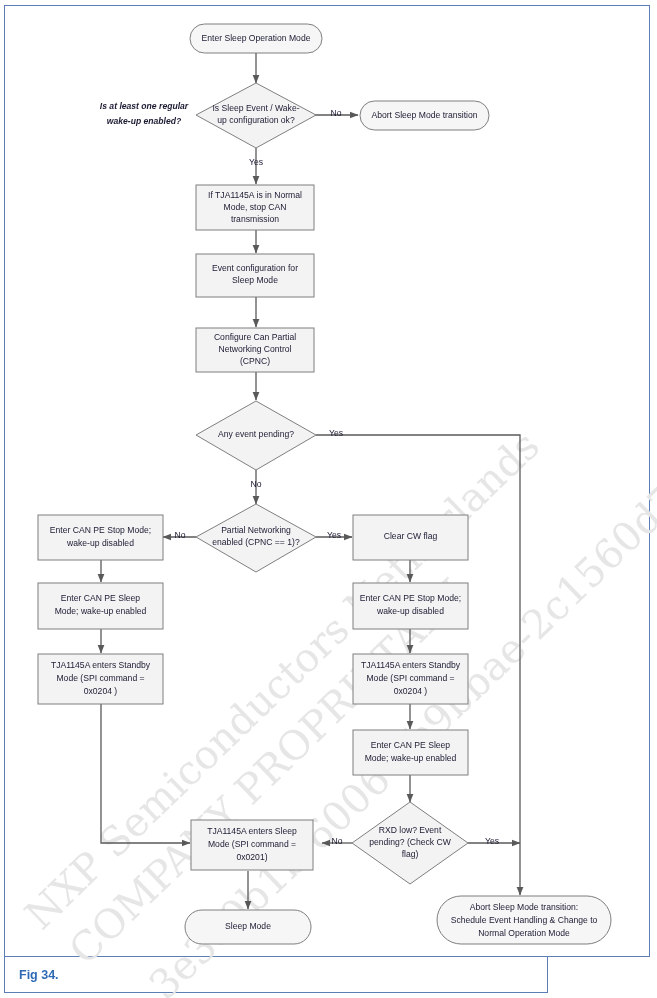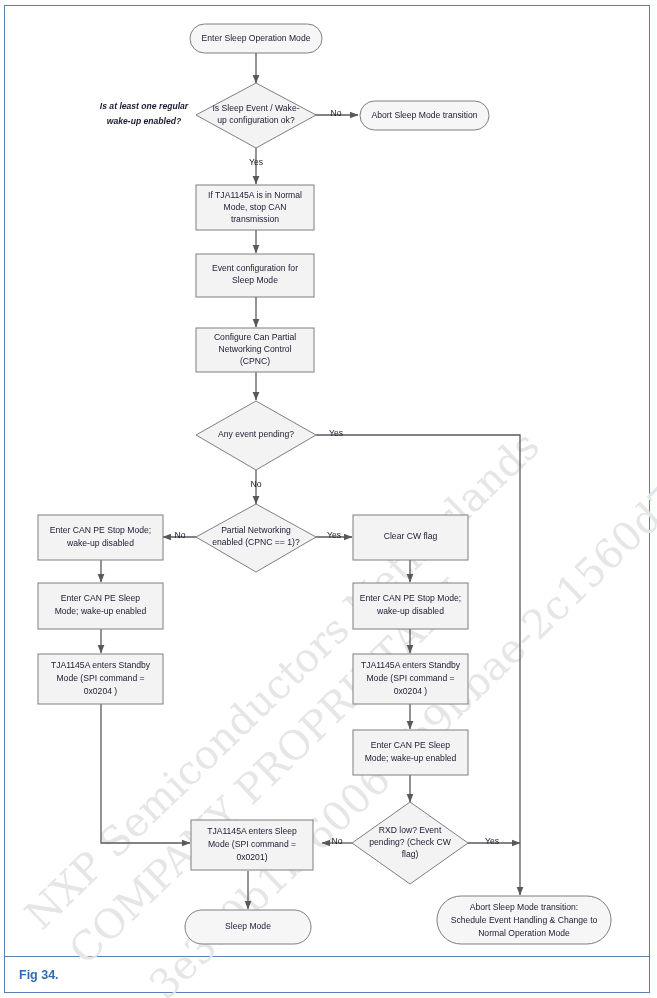--- a/index.html
+++ b/index.html
@@ -27,21 +27,21 @@
     height: 952px;
     border: 1.5px solid #5b7fb4;
     box-sizing: border-box;
     background: #ffffff;
   }
   
   #caption-bar {
     position: absolute;
     left: 4px;
     top: 957px;
-    width: 646px;
+    width: 544px;
     height: 36px;
     box-sizing: border-box;
     border-left: 1.5px solid #5b7fb4;
     border-right: 1.5px solid #5b7fb4;
     border-bottom: 1.5px solid #5b7fb4;
     background: #ffffff;
     display: flex;
     align-items: center;
     padding-left: 14px;
   }

